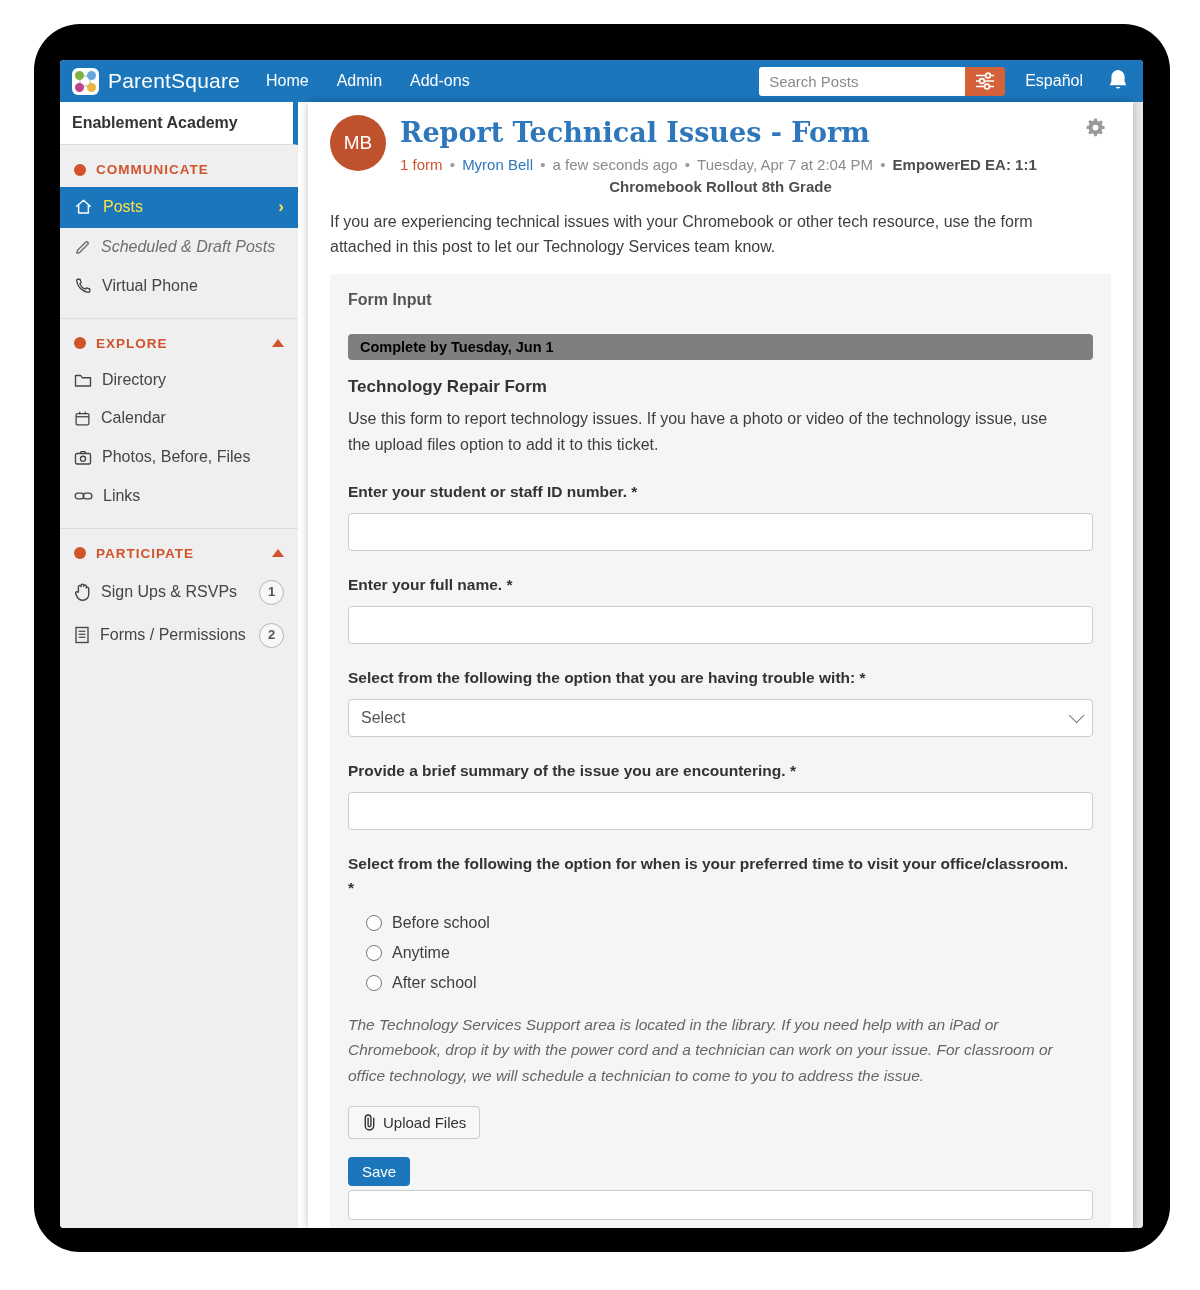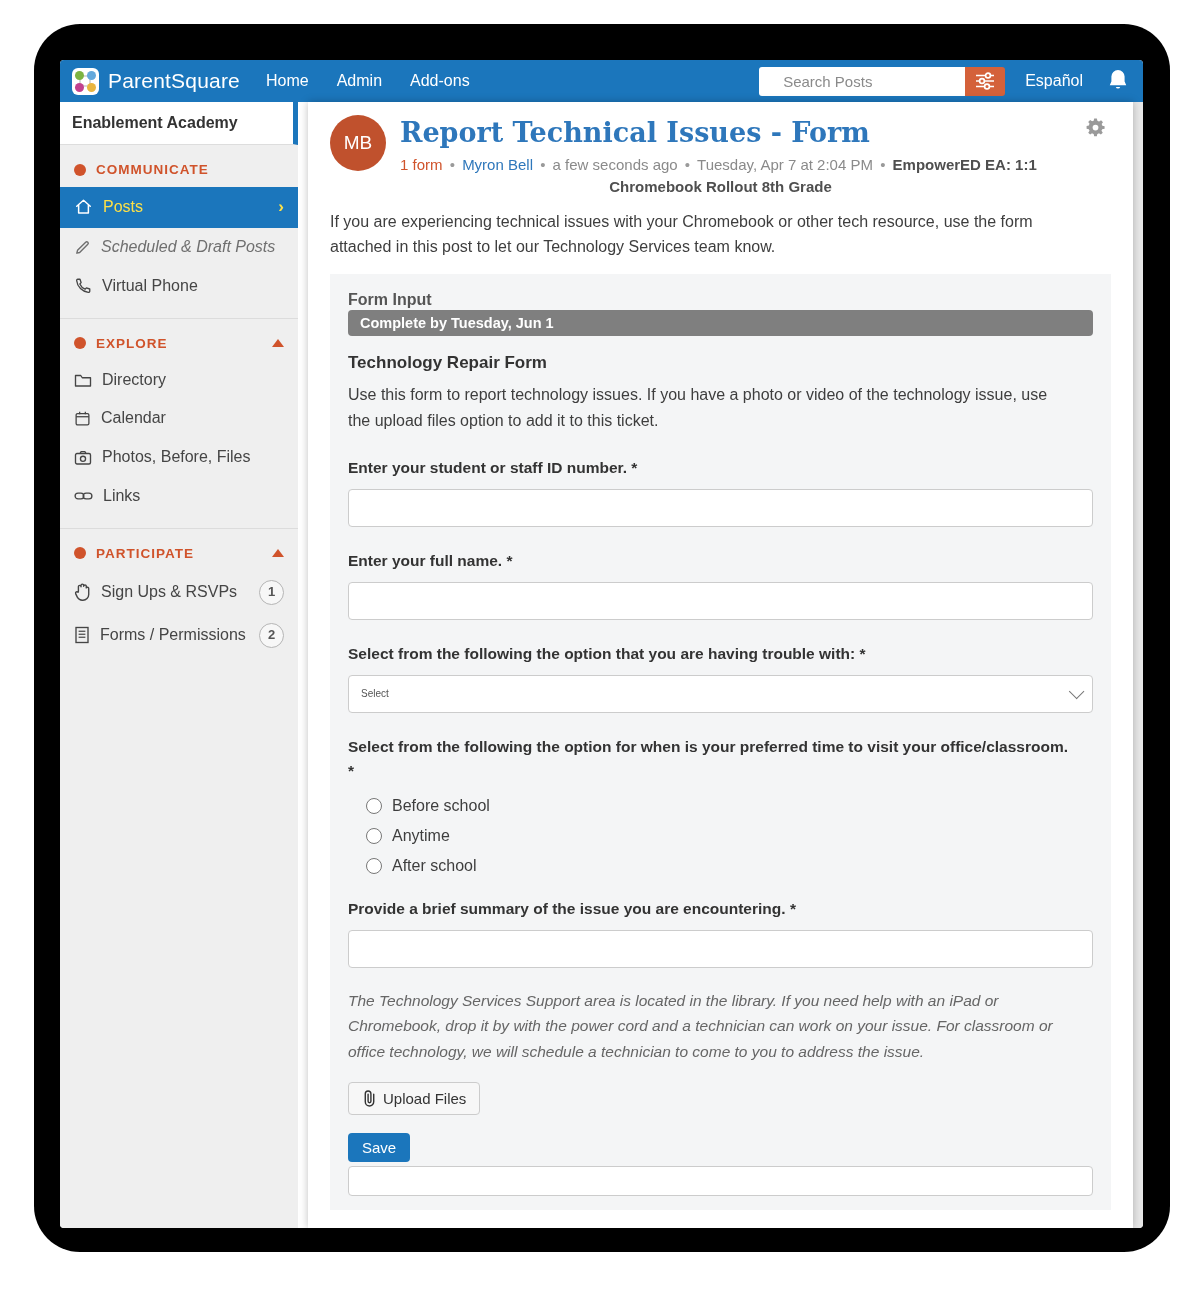--- a/index.html
+++ b/index.html
@@ -15,21 +15,21 @@
   .logo-box .dot { position:absolute; width:9px; height:9px; border-radius:50%; }
   .dot.g { left:3px;  top:3px;  background:#7cb342; }
   .dot.b { right:3px; top:3px;  background:#64a9dc; }
   .dot.m { left:3px;  bottom:3px; background:#c2418f; }
   .dot.y { right:3px; bottom:3px; background:#e8b540; }
   .brand { color:#fff; font-size:21px; font-weight:400; letter-spacing:.2px; margin-right:26px; }
   .nav { display:flex; gap:28px; }
   .nav-item { color:#fff; font-size:16px; cursor:pointer; }
   .topbar-spacer { flex:1; }
   .search-group { display:flex; height:29px; margin-right:20px; }
-  .search-input { width:206px; height:29px; border:none; border-radius:3px 0 0 3px; padding:0 24px; font-size:15px; color:#a21caf; outline:none; }
+  .search-input { width:206px; height:29px; border:none; border-radius:3px 0 0 3px; padding:0 10px; font-size:15px; color:#a21caf; outline:none; }
   .search-input::placeholder { color:#8a8a8a; }
   .search-btn { width:40px; height:29px; background:#d4613a; border:none; border-radius:0 3px 3px 0; display:flex; align-items:center; justify-content:center; cursor:pointer; }
   .lang { color:#fff; font-size:16px; margin-right:24px; cursor:pointer; }
   .bell { width:22px; height:24px; cursor:pointer; }
 
   
   .body-row { flex:1; display:flex; min-height:0; }
   .sidebar { width:238px; flex:0 0 auto; background:#efefef; font-size:16px; color:#454545; }
   .school { background:#fff; border-right:5px solid #1b76bc; border-bottom:1px solid #ddd; padding:12px 10px 12px 12px; font-weight:bold; color:#333; font-size:16px; }
   .side-section-head { display:flex; align-items:center; padding:17px 14px 10px 14px; color:#d0532b; font-weight:bold; font-size:13.5px; letter-spacing:1px; }
@@ -58,28 +58,28 @@
   .meta .sep { color:#9a9a9a; padding:0 3px; }
   .link-orange { color:#d0532b; cursor:pointer; }
   .link-blue { color:#2e77bb; cursor:pointer; }
   .meta-bold, .meta2 { color:#4f4f4f; font-weight:bold;text-align:center; }
   .meta2 { font-size:15px; margin-top:1px; }
   .post-body { font-size:16px; color:#3e3e3e; line-height:1.62; margin-top:14px; width:96%; }
 
   
   .panel { background:#f4f5f6; margin-top:14px; padding:17px 18px 14px 18px; }
   .panel-title { font-size:16px; font-weight:bold; color:#555; }
-  .banner { background:#7f7f7f; color:#ffffff; font-weight:bold; font-size:14.5px; border-radius:4px; padding:5px 12px; margin-top:1px; }
+  .banner { background:#7f7f7f; color:#000000; font-weight:bold; font-size:14.5px; border-radius:4px; padding:5px 12px; margin-top:25px; }
   .form-title { font-size:17px; font-weight:bold; color:#333; margin-top:17px; }
   .form-desc { font-size:16px; color:#3e3e3e; line-height:1.6; margin-top:9px; width:97%; }
   .fgroup { margin-top:22px; }
   .flabel { font-size:15.5px; font-weight:bold; color:#333; line-height:1.55; width:99%; }
   .flabel .req { font-weight:bold; color:#333; }
   .tinput { width:100%; height:38px; background:#fff; border:1px solid #ccc; border-radius:4px; margin-top:9px; padding:0 10px; font-size:15px; color:#333; outline:none; }
-  .selectbox { width:100%; height:38px; background:#fff; border:1px solid #ccc; border-radius:4px; margin-top:9px; padding:0 12px; font-size:10px; color:#555; display:flex; align-items:center; cursor:pointer; }
+  .selectbox { width:100%; height:38px; background:#fff; border:1px solid #ccc; border-radius:4px; margin-top:9px; padding:0 12px; font-size:16px; color:#555; display:flex; align-items:center; cursor:pointer; }
   .selectbox .grow { flex:1; }
   .sel-chev { width:11px; height:11px; border-right:1.6px solid #777; border-bottom:1.6px solid #777; transform:rotate(45deg) translateY(-3px); }
   .radios { margin:14px 0 0 18px; }
   .radio-row { display:flex; align-items:center; gap:10px; margin-bottom:12px; cursor:pointer; }
   .rcirc { width:16px; height:16px; border:1.5px solid #777; border-radius:50%; background:#fff; flex:0 0 auto; }
   .rlabel { font-size:16px; color:#3e3e3e; }
   .note { font-size:15.5px; font-style:italic; color:#666; line-height:1.65; margin-top:20px; width:98%; }
   .upload-btn { display:inline-flex; align-items:center; gap:6px; margin-top:18px; background:#f7f7f7; border:1px solid #ccc; border-radius:4px; padding:7px 13px; font-size:15px; color:#333; cursor:pointer; }
   .save-btn { display:inline-block; margin-top:18px; background:#1b76bc; color:#fff; border:none; border-radius:4px; padding:6px 14px; font-size:15px; cursor:pointer; }
   .comment-box { width:100%; height:30px; background:#fff; border:1px solid #ccc; border-radius:4px; margin-top:4px; }
@@ -286,46 +286,46 @@
               <span>Select from the following the option that you are having trouble with:</span> <span class="req">*</span>
             </div>
             <div class="selectbox">
               <span class="grow">Select</span>
               <span class="sel-chev"></span>
             </div>
           </div>
 
           <div class="fgroup">
             <div class="flabel">
+              <span>Provide a brief summary of the issue you are encountering.</span> <span class="req">*</span>
+            </div>
+            <input class="tinput" type="text" value="" style="">
+          </div>
+
+          <div class="fgroup">
+            <div class="flabel">
               <span>Select from the following the option for when is your preferred time to visit your office/classroom.</span><br>
               <span class="req">*</span>
             </div>
             <div class="radios">
               <div class="radio-row">
                 <span class="rcirc"></span>
                 <span class="rlabel">Before school</span>
               </div>
               <div class="radio-row">
                 <span class="rcirc"></span>
                 <span class="rlabel">Anytime</span>
               </div>
               <div class="radio-row">
                 <span class="rcirc"></span>
                 <span class="rlabel">After school</span>
               </div>
             </div>
           </div>
 
-          <div class="fgroup">
-            <div class="flabel">
-              <span>Provide a brief summary of the issue you are encountering.</span> <span class="req">*</span>
-            </div>
-            <input class="tinput" type="text" value="" style="">
-          </div>
-
           <div class="note">The Technology Services Support area is located in the library. If you need help with an iPad or Chromebook, drop it by with the power cord and a technician can work on your issue. For classroom or office technology, we will schedule a technician to come to you to address the issue.</div>
 
           <button class="upload-btn">
             <svg width="15" height="17" viewBox="0 0 16 18">
               <path d="M12.5 4.5 v8 a4.5 4.5 0 0 1 -9 0 v-8.5 a3 3 0 0 1 6 0 v8 a1.5 1.5 0 0 1 -3 0 v-7.5" fill="none" stroke="#333" stroke-width="1.5" stroke-linecap="round"></path>
             </svg>
             <span>Upload Files</span>
           </button>
 
           <div>

